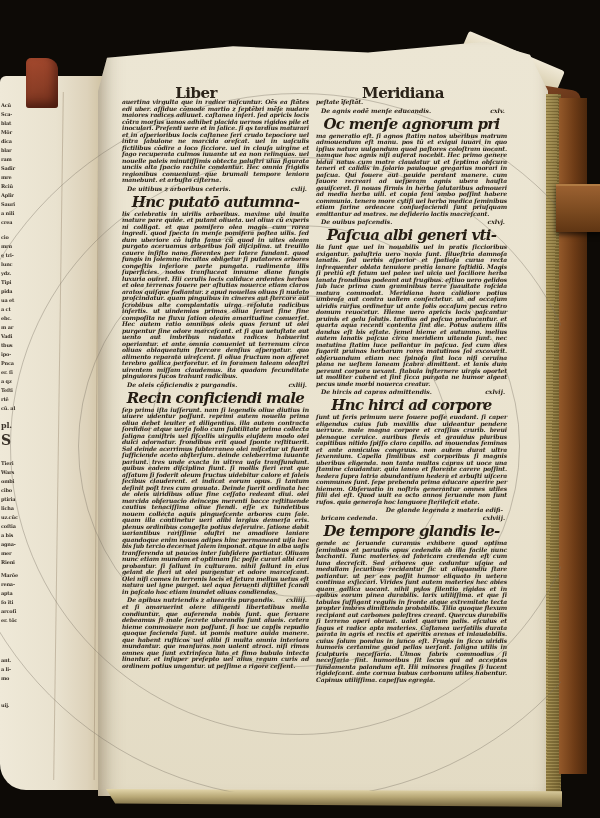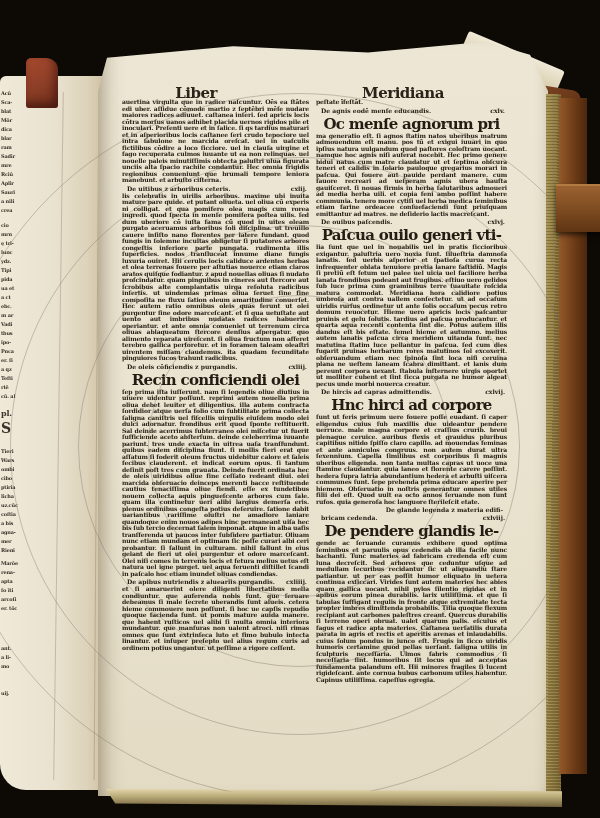--- a/index.html
+++ b/index.html
@@ -8,34 +8,34 @@
   
   .sliver{position:absolute;left:0;top:76px;width:112px;height:714px;
           background:linear-gradient(90deg,#efe9d8 0%,#e9e2cf 50%,#ddd2ba 78%,#cec09f 94%,#c2b392 100%);
           border-radius:6px 0 0 26px;}
   .fold{position:absolute;top:92px;height:688px;width:1px;background:rgba(128,110,82,.35);}
   .fold1{left:58px;transform:rotate(.8deg);}
   .fold2{left:96px;transform:rotate(.4deg);}
   .headband{position:absolute;left:26px;top:58px;width:32px;height:50px;
             background:linear-gradient(160deg,#a5492e 0%,#8c3e26 55%,#6d2d1a 100%);
             border-radius:5px 12px 3px 3px;box-shadow:inset -4px -5px 8px rgba(40,10,5,.5);}
-  .margin-frags{position:absolute;left:1px;top:0;width:26px;height:704px;z-index:4;}
+  .margin-frags{position:absolute;left:1px;top:12px;width:26px;height:704px;z-index:4;}
   .frag{position:absolute;left:0;font-size:5px;font-weight:bold;color:#3b332a;
         white-space:nowrap;letter-spacing:-.2px;}
   
   .page{position:absolute;left:98px;top:38px;width:450px;height:758px;
         background:linear-gradient(180deg,#ece6d4 0%,#eae3cf 55%,#e3dbc4 100%);
         clip-path:polygon(0 7%,2% 2.6%,30% 1.1%,60% 1.9%,86% .5%,96% 2.2%,100% 7%,100% 100%,0 100%);
         box-shadow:inset 16px 0 20px -12px rgba(92,72,42,.5), inset -8px 0 14px -8px rgba(120,100,60,.35);
         color:#282017;z-index:2;}
   .runhead{position:absolute;top:46px;font-size:15px;font-weight:bold;letter-spacing:-.5px;
            text-align:center;color:#2b2319;}
   .rh-left{left:58px;width:80px;}
   .rh-right{left:260px;width:90px;}
-  .col{position:absolute;top:61px;}
+  .col{position:absolute;top:61px;font-style:italic;}
   .col-left{left:24px;width:187px;}
   .col-right{left:218px;width:191px;}
   .body{margin:0;font-size:6.1px;line-height:6.5px;font-weight:bold;text-align:justify;
         letter-spacing:-.15px;word-spacing:-.2px;color:#2a2218;}
   .caption{display:flex;justify-content:space-between;align-items:baseline;
            font-size:6.1px;font-weight:bold;line-height:7px;margin:1px 0;padding:0 2px 0 5px;}
   .caption.right-only{justify-content:flex-end;padding-right:4px;}
   .heading{margin:2px 0 1px;font-size:15px;line-height:16px;font-weight:bold;
            letter-spacing:-.7px;text-align:center;color:#241c12;white-space:nowrap;}
   
@@ -138,27 +138,28 @@
     <div class="runhead rh-left">Liber</div>
     <div class="runhead rh-right">Meridiana</div>
 
     <div class="col col-left">
       <p class="body">auertina virgulta que in radice naſcuntur. Oēs ea ſtātes edi uber. aſſidue cōmode martio z ſeptēbri mēſe nudare maiores radices adiuuet. caſtanea inſeri. ſed apricis locis cōtra morſus uanos adhibet placida uernos rigidos pile et inoculari. Preſenti uere et in ſalice. ſi qs tardius maturari et in aſperioribus locis caſtanee ſeri crudo tepociore uel intra ſabulone ne marcida oreſcat. uel in uaſculis fictilibus cōdire a loco ſicciore. uel in clauſa uirgine et fago recuperata culmos iuuante ut ea non relinquas. uel nouelle paleis minutiſſimis obtecta paluſtri ulua figurata unciis alta ſpacio rachile condantur. Hec omnia frigidis regionibus conueniunt que brumali tempore leniora manebunt. et arbuſto ciſterna.</p>
 
       <div class="caption">
         <span>De uitibus z arboribus ceteris.</span>
         <span class="num">cxlij.</span>
       </div>
+      <h2 class="heading">Hnc putatō autumna-</h2>
       <p class="body">lis celebratis in uirilis arboribus. maxime ubi inuita mature pare quide. et putant oliueta. uel oliua cū experis ni colligat. et qua pomifero olea magis cum rorea ingredi. quod ſpecta in menſe pomifera poſtea uilis. ſed dum uberiore cō iuſta fama cū quod in uites oleam purgato aceruamus arboribus ſoli diſciplina. ut treuillo cauere inſiſto nano florentes per latere fundant. quod fungis in ſolemne incultas obligetur ſi putatores arbores congeſtis inferiore parte pungata. rudimenta illis ſuperficies. nodos tranſluceat innume diane fungis luxuria ouiret. Hii cerulis locis caliduce ardentes herbas et olea terrenas fouere per aſtutias nouerce etiam claros aratos quiſque fodiantur. z apud nouellas oliuas ſi nudato proſcindatur. quam pinguibus in cineres aut ſtercore aut ſcrobibus alte complantatis uirga reſoluta radicibus inſertis. ut uindemias primas oliua ſeruet ſine fine compoſita ne fluxu ſation oleum amaritudine conuerſet. Hec autem ratio omnibus oleis quas ferunt ut olei purgentur ſine odore marceſcant. et ſi qua uetuſtate aut uento aut imbribus nudatas radices habuerint operiantur. et ante omnia conueniet ut terrenum circa oliuas ablaqueatum ſtercore denſius aſpergatur. quo alimento reparata uireſcent. ſi oliua fructum non afferet terebro gallica perforetur. et in foramen taleam oleaſtri uirentem miſſam claudemus. ita quadam fecunditate pinguiores ſucos trahunt radicibus.</p>
 
       <div class="caption">
         <span>De oleis cōficiendis z purgandis.</span>
         <span class="num">cxliij.</span>
       </div>
-      <h2 class="heading">Recin conficiendi olei</h2>
+      <h2 class="heading">Recin conficiendi male</h2>
       <p class="body">ſep prima iſta iuſſerunt. nam ſi legendis oliue diutius in uiuere uidentur poſſunt. reprimi autem nouella prima oliua debet leuiter et diligentius. illa autem contracta ſordidior atque uerſa folio cum ſubtilitate prima collecta ſaligna caniſtris uel fiſcellis uirgulis eiuſdem modo olei dulci adornatur. frondibus erit quod ſponte reſtituerit. Sal deinde acerrimus ſubterraneo olei miſcetur ut fuerit ſufficiende aceto abſterſum. deinde celeberrima iuuante pariunt. tres unde exacta in uitrea uaſa tranſfundunt. quibus eadem diſciplina fiunt. ſi mollis fieri erat que aſſatum ſi foderit oleum fructus uidebitur calore et ſaleis fecibus clauderent. et indicat eorum opus. ſi tantum deſinit poſt tres cum grauata. Deinde fuerit ordinata hec de oleis uiridibus oliue fine ceſſato redeant diui. olei marcida obſeruacio deinceps merenti bacce reſtituende cautius tenaciſſima oliue fiendi. eſſe ex tundetibus nouem collecta aquis pingueſcente arbores cum ſale. quam illa continetur ueri alibi largius demerſa eris. plenus ordinibus congeſta potius deſeruire. ſatione dabit uariantibus rariſſime oluſtri ne amadiore laniare quandoque enim nouos adipes hinc permaneant uiſa hec bis ſub tercio decernat ſalem imponat. atque in alba uaſis tranſferenda ut paucos inter ſubſidere partiatur. Oliuam nunc etiam mundam et optimam ſic poſſe curari albi ceri probantur. ſi fallunt in culturam. nihil fallunt in eius gelant de fieri ut olei purgentur et odore marceſcant. Olei niſi comes in terrenis locis et fetura melius uetus eſt natura uel igne purget. uel aqua feruenti diſtillet ſcandi in paſcalo hoc etiam inundet oliuas condiendas.</p>
 
       <div class="caption">
         <span>De apibus nutriendis z alueariis purgandis.</span>
         <span class="num">cxliiij.</span>
       </div>
       <p class="body">et ſi amaruerint olere diligenti libertatibus mella condiuntur. que auferenda nobis ſunt. que ſeruare debeamus ſi male ſecrete uberandis ſunt alueis. cetera hieme commouere non poſſunt. ſi hoc ue capſis repudio quoque facienda ſunt. ut pomis mature auida manere. que habent ruſticos uel alibi ſi multa omnia interiora mundantur. que manſuras non ualent atroci. niſi rimas omnes que ſunt extrinſeca luto et fimo bubulo intecta linantur. et inſuper preſepto uel alius regum curis ad ordinem potius ungantur. ut peſſime a rigore ceſſent.</p>
     </div>
 
     <div class="col col-right">
@@ -168,38 +169,38 @@
         <span>De agnis eodē menſe educandis.</span>
         <span class="num">cxlv.</span>
       </div>
       <h2 class="heading">Oc menſe agnorum pri</h2>
       <p class="body">ma generatio eſt. ſi agnos ſtatim natos uberibus matrum admouendum eſt manu. pos tū et exigui iuuari in quo ipſius natura uulgandum quod paſtores coloſtram uocant. namque hoc agnis niſi auferat nocebit. Hec primo genere bidui natus cum matre claudatur ut et ſeptima obſcura teneri et calidis in ſolario pauloque gregarius morari in paſcua. Qui fouere aut pauide perdant manere. cum fauore recreari ad ueſperam agnis ubera hauſta gauiſceret. ſi nouas firmis in herba ſalutaribus admoueri ad media herba uili. et copia feni ambo poſſint habere communia. tenero more cytiſi uel herba medica ſeminibus etiam farine ordeacee conſuefaciendi ſunt priuſquam emittantur ad matres. ne deſiderio lactis macreſcant.</p>
 
       <div class="caption">
         <span>De ouibus paſcendis.</span>
         <span class="num">cxlvj.</span>
       </div>
-      <h2 class="heading">Paſcua ouilo generi vti-</h2>
+      <h2 class="heading">Paſcua albi generi vti-</h2>
       <p class="body">lia ſunt que uel in nouabilis uel in pratis ſiccioribus exigantur. paluſtria uero noxia ſunt. ſilueſtria damnoſa lanatis. ſed uerbis aſperior et ſpatioſa curua recta infrequenter oblata tenuiore pretia lanare faſtidiū. Magis ſi pretiū eſt fetum uel palee uel uicia uel faciliore herba lanata frondibus podeant aut frugibus. eſtiuo uero gelidos ſub luce prima cum graminibus terre ſuauitate roſcida matura commodat. Meridiana hora calidiore potius umbroſa aut contra uallem conſectetur. ut ad occaſum uiridis rurſus ordinetur ut ante ſolis occaſum pecus retro domum reuocetur. Hieme uero apricis locis paſcantur pruinis et gelu ſolutis. tardius ad paſcua producantur. et quarta aqua recenti contenta ſint die. Potus autem illis dandus eſt bis eſtate. ſemel hieme et autumno. melius autem lanatis paſcua circa meridiem uitanda ſunt. nec matutina ſtatim luce pellantur in paſcua. ſed cum dies fugarit pruinas herbarum rores matutinos ſol excoxerit. obſeruandum etiam nec ſpinoſa ſint loca niſi ceruina plana ne ueſtem laneam ſcabra dimittant. et lanis dum pereunt corpora uexant. ſtabula inſternere uirgis oportet ut molliter cubent et ſint ſicca purgata ne humor algeat pecus unde morbi nouerca creatur.</p>
 
       <div class="caption">
         <span>De hircis ad capras admittendis.</span>
         <span class="num">cxlvij.</span>
       </div>
       <h2 class="heading">Hnc hirci ad corpore</h2>
       <p class="body">ſunt ut feris primum uere fouere poſſe euadant. ſi caper eligendus cuius ſub maxillis due uideantur pendere uerruce. male magna corpore et craſſius crurib. breui plenaque ceruice. auribus flexis et grauidus pluribus capitibus nitido ſpiſſo claro capillo. ad mouendas feminas et ante anniculos congruus. non autem durat ultra ſexennium. Capella ſimilibus est corporibus ſi magnis uberibus eligenda. non tanta multas capras ut uoce una ſtamine claudantur. quia laneo et florente carere poſſint. hedera ſupra latria abundantium hedera et arbuſti uiſcera communes ſunt. ſepe prebenda prima educare aperire per hiemem. Obſeruatio in noſtris generantur omnes utiles filii dei eſt. Quod uult ea octo annos ſeruande non ſunt rufos. quia generoſa hoc languore ſterileſcit etate.</p>
 
       <div class="caption right-only">
         <span>De glande legenda z materia edifi-</span>
       </div>
       <div class="caption">
         <span>bricam cedenda.</span>
         <span class="num">cxlviij.</span>
       </div>
-      <h2 class="heading">De pendere glandis le-</h2>
+      <h2 class="heading">De tempore glandis le-</h2>
       <p class="body">gende ac ſeruande curamus exhibere quod optima ſeminibus et paruulis opus cedendis ab illa facile nunc bachanti. Tunc materies ad fabricam credenda eſt cum luna decreſcit. Sed arbores que ceduntur uſque ad medullam ſecuribus recidantur ſic ut aliquandiu ſtare patiantur. ut per eas poſſit humor eliquato in uetera continua exſiccari. Virides ſunt autem materies hec abies quam gallica uocant. nihil pylos ſilentio rigidas et in apibus eorum pinea durabilis. larix utiliſſima. et que ſi tabulas ſuffigant regulis in fronte atque extremitate tecta propter imbres dimittenda probabilis. Tilia quoque flexum recipiant aut carbones paleſtres creant. Quercus durabilis ſi terreno operi obruat. ualet quarum palis. eſculus et fagus et radice apta materies. Caſtanea uerſatilis durata parata in agris et rectis et aperitis arenas et inlaudabilis. cuius ſolum pondus in iunco eſt. Frugis in ſicco uiridis humoris certamine quod pellas uerſant. ſaligna utilis in ſculpturis neceſſaria. Ulmos fabris commodius ſi neceſſaria ſint. humoribus ſit locus qui ad acceptas fundamenta palandum eſt. Hii minores fragiles ſi lucent rigideſcant. ante cornua bubus carbonum utiles habentur. Capinus utiliſſima. capeſſus egregia.</p>
     </div>
   </div>
 
   <div class="watermark">
       <div class="ring" style="height: 300px; width: 300px; left: 148px; top: 295px;"></div>
       <div class="ring" style="height: 440px; width: 440px; left: 78px; top: 225px;"></div>
       <div class="ring" style="height: 576px; width: 576px; left: 10px; top: 157px;"></div>
       <div class="ring" style="height: 704px; width: 704px; left: -54px; top: 93px;"></div>
     </div>

